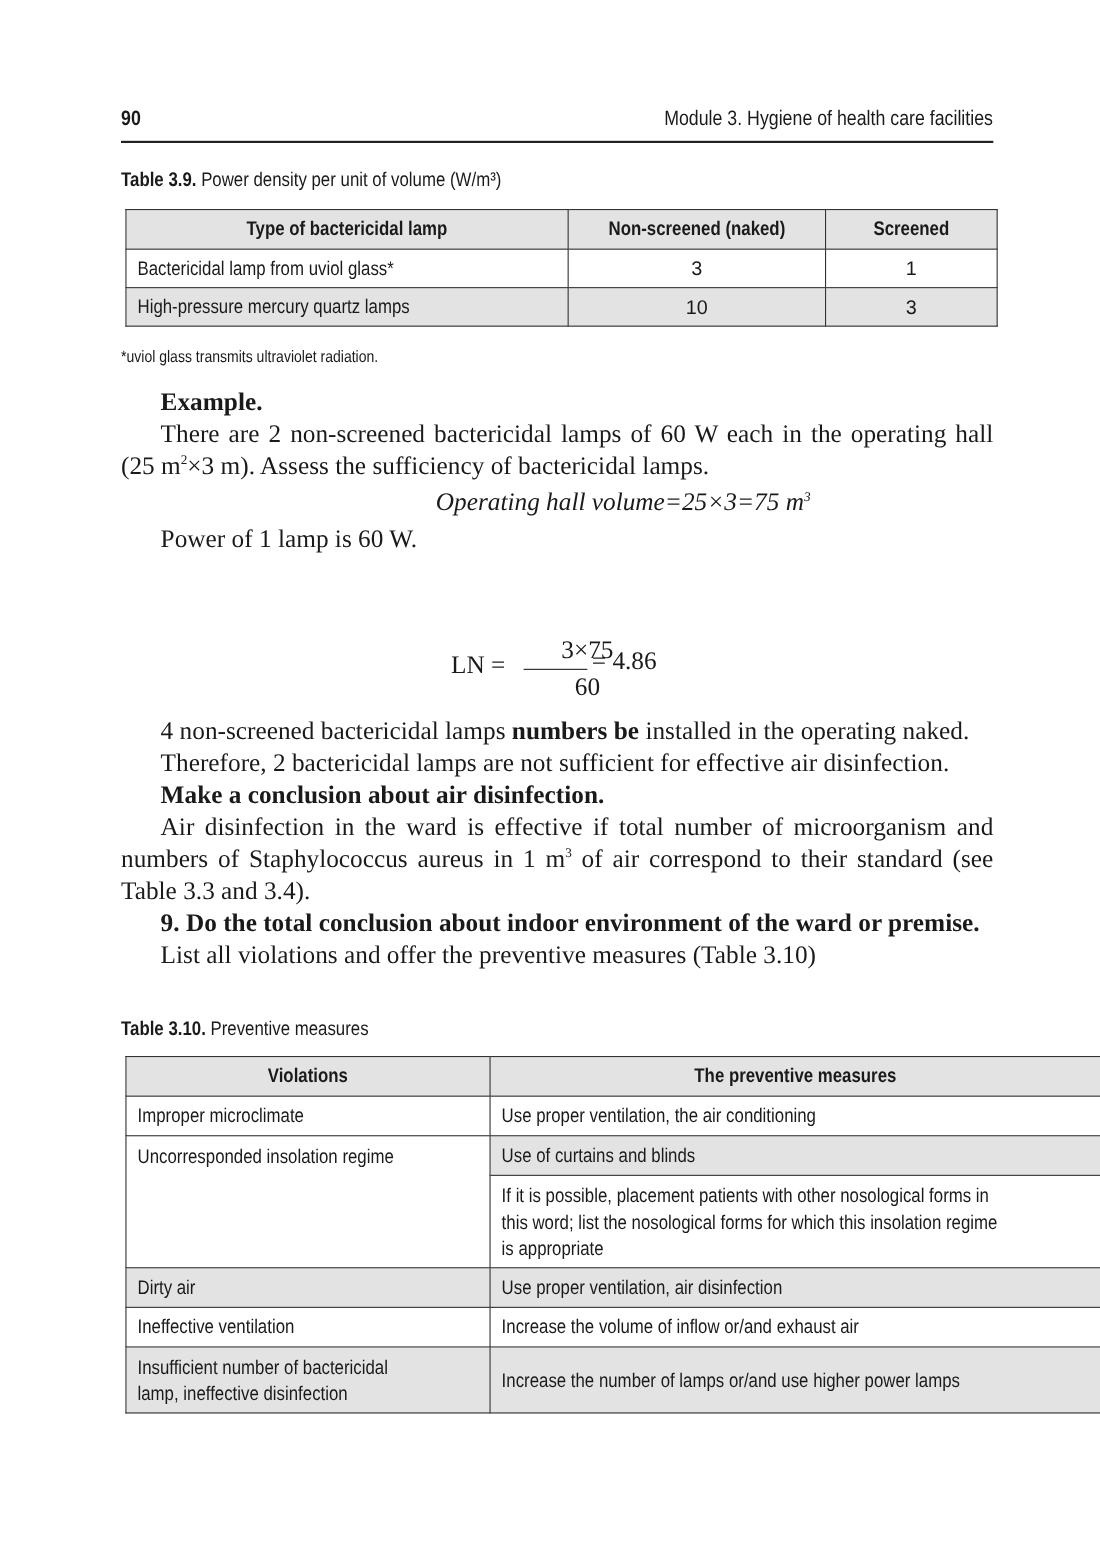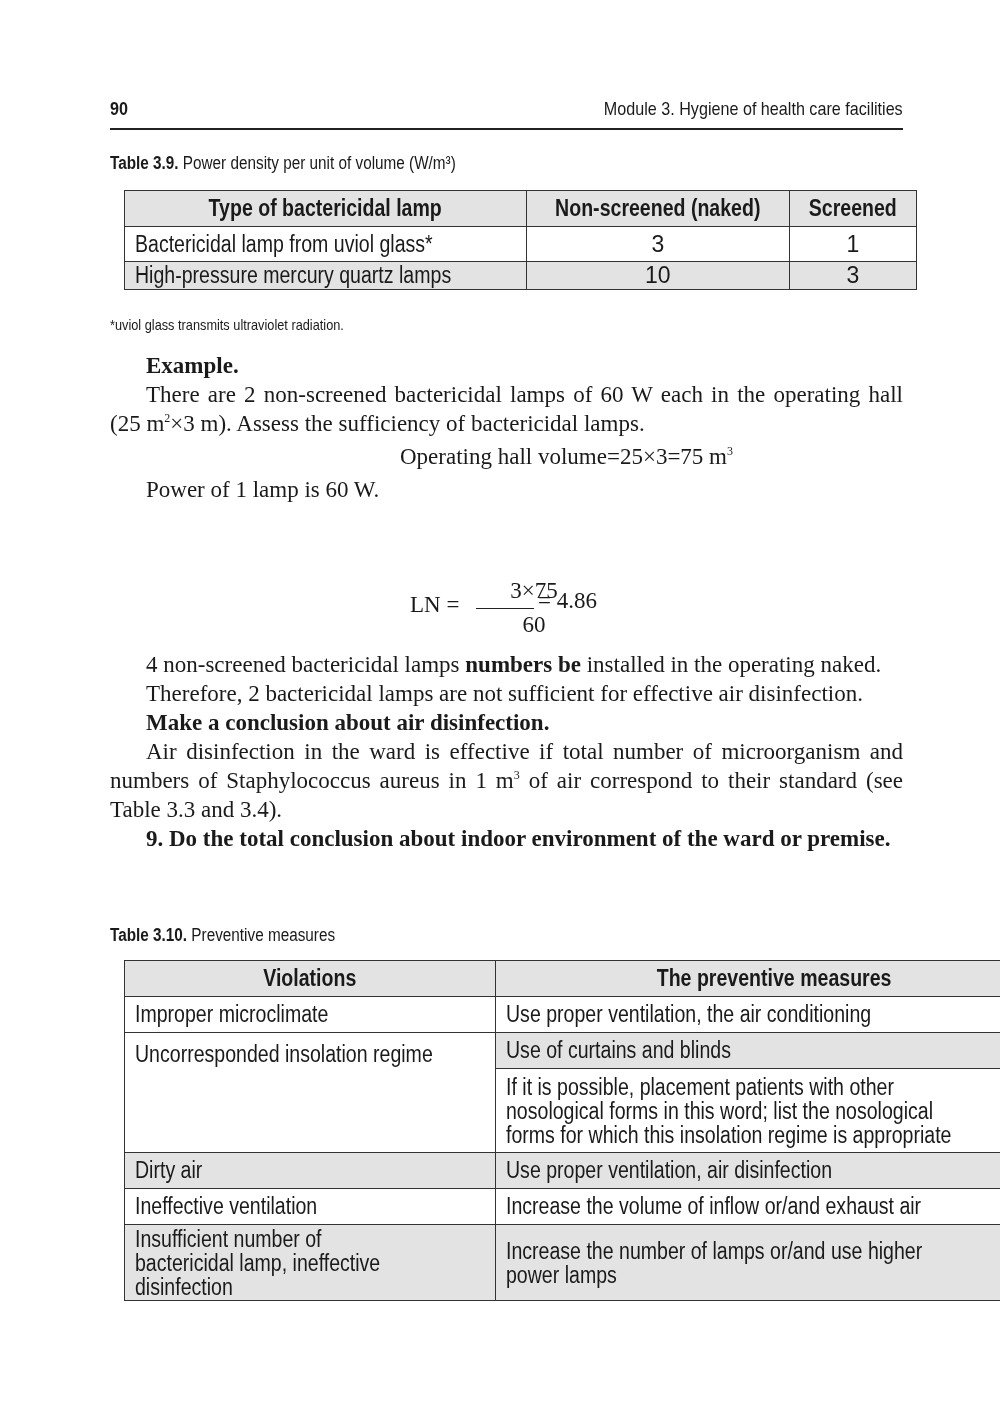--- a/index.html
+++ b/index.html
@@ -7,21 +7,21 @@
   .page { position: absolute; left: 110px; top: 0; width: 793px; }
   .sans { font-family: "Liberation Sans", sans-serif; }
 
   .header { position: absolute; top: 96px; left: 0; width: 793px; height: 32px; border-bottom: 2px solid #222; }
   .header .pnum { position: absolute; left: 0; top: 2px; font-size: 19px; font-weight: bold; transform: scaleX(0.85); transform-origin: left; }
   .header .running { position: absolute; right: 0; top: 2px; font-size: 19px; transform: scaleX(0.85); transform-origin: right; white-space: nowrap; }
 
   .caption { position: absolute; left: 0; font-size: 18px; white-space: nowrap; transform: scaleX(0.85); transform-origin: left; }
   .caption b { font-weight: bold; }
 
-  table.t { position: absolute; left: 14px; border-collapse: collapse; font-family: "Liberation Sans", sans-serif; font-size: 23px; }
+  table.t { position: absolute; left: 4px; border-collapse: collapse; font-family: "Liberation Sans", sans-serif; font-size: 18px; }
   table.t td, table.t th { border: 1.5px solid #333; padding: 0 10px; vertical-align: middle; }
   table.t th { background: #e3e3e3; font-weight: bold; height: 35px; }
   .cond { display: inline-block; transform: scaleX(0.85); transform-origin: left; white-space: nowrap; }
   .condc { display: inline-block; transform: scaleX(0.85); transform-origin: center; white-space: nowrap; }
   .shade { background: #e3e3e3; }
 
   .foot { position: absolute; left: 0; top: 316px; font-size: 15px; transform: scaleX(0.85); transform-origin: left; white-space: nowrap; }
 
   .body-text { position: absolute; left: 0; width: 793px; font-family: "Liberation Serif", serif; font-size: 23px; line-height: 29px; }
   .body-text p { margin: 0; text-align: justify; }
@@ -54,53 +54,54 @@
         <tr>
       <th style="width:381px;"><span class="condc">Type of bactericidal lamp</span></th>
       <th style="width:213px;"><span class="condc">Non-screened (naked)</span></th>
       <th><span class="condc">Screened</span></th>
     </tr>
     <tr style="height:35px;">
       <td><span class="cond">Bactericidal lamp from uviol glass*</span></td>
       <td style="text-align:center;"><span>3</span></td>
       <td style="text-align:center;"><span>1</span></td>
     </tr>
-    <tr class="shade" style="height:25px;">
+    <tr class="shade" style="height:35px;">
       <td><span class="cond">High-pressure mercury quartz lamps</span></td>
       <td style="text-align:center;"><span>10</span></td>
       <td style="text-align:center;"><span>3</span></td>
     </tr>
   </tbody>
     </table>
 
   <div class="foot sans">*uviol glass transmits ultraviolet radiation.</div>
 
   <div class="body-text" style="top:351px;">
     <p class="ind"><b>Example.</b></p>
     <p class="ind"><span>There are 2 non-screened bactericidal lamps of 60 W each in the operating hall (25 m</span><sup>2</sup><span>×3 m). Assess the sufficiency of bactericidal lamps.</span></p>
-    <p class="center" style="margin-top:4px; padding-left:120px;"><span>Operating hall volume=25×3=75 m</span><sup>3</sup></p>
+    <p class="center" style="margin-top:4px; padding-left:120px;font-style:italic;"><span>Operating hall volume=25×3=75 m</span><sup>3</sup></p>
     <p class="ind" style="margin-top:4px;">Power of 1 lamp is 60 W.</p>
   </div>
 
   <div class="formula">
     <span style="position:absolute; left:0; top:14px; white-space:nowrap;">LN =</span>
     <div class="frac">
       <span class="num">3×75</span>
       <div class="bar"></div>
       <span class="den">60</span>
     </div>
     <span style="position:absolute; left:128px; top:10px; white-space:nowrap;">= 4.86</span>
   </div>
 
   <div class="body-text" style="top:650px;">
     <p class="ind"><span>4 non-screened bactericidal lamps </span><b>numbers be</b><span> installed in the operating naked.</span></p>
     <p class="ind">Therefore, 2 bactericidal lamps are not sufficient for effective air disinfection.</p>
     <p class="ind"><b>Make a conclusion about air disinfection.</b></p>
     <p class="ind"><span>Air disinfection in the ward is effective if total number of microorganism and numbers of Staphylococcus aureus in 1 m</span><sup>3</sup><span> of air correspond to their standard (see Table 3.3 and 3.4).</span></p>
     <p class="ind"><b>9. Do the total conclusion about indoor environment of the ward or premise.</b></p>
+    <p class="ind">List all violations and offer the preventive measures (Table 3.10)</p>
   </div>
 
   <div class="caption sans" style="top:925px;">
     <b>Table 3.10.</b><span> Preventive measures</span>
   </div>
 
   <table class="t" style="top:960px; width:793px;">
     <tbody>
         <tr>
       <th style="width:292px;"><span class="condc">Violations</span></th>
@@ -120,21 +121,21 @@
       </td>
     </tr>
     <tr class="shade" style="height:36px;">
       <td><span class="cond">Dirty air</span></td>
       <td><span class="cond">Use proper ventilation, air disinfection</span></td>
     </tr>
     <tr style="height:36px;">
       <td><span class="cond">Ineffective ventilation</span></td>
       <td><span class="cond">Increase the volume of inflow or/and exhaust air</span></td>
     </tr>
-    <tr class="shade" style="height:76px;">
+    <tr class="shade" style="height:60px;">
       <td style="line-height:24px;">
         <div style="width:310px; transform:scaleX(0.85); transform-origin:left;">Insufficient number of bactericidal lamp, ineffective disinfection</div>
       </td>
       <td style="line-height:24px;">
         <div style="width:510px; transform:scaleX(0.85); transform-origin:left;">Increase the number of lamps or/and use higher power lamps</div>
       </td>
     </tr>
   </tbody>
     </table>
 

